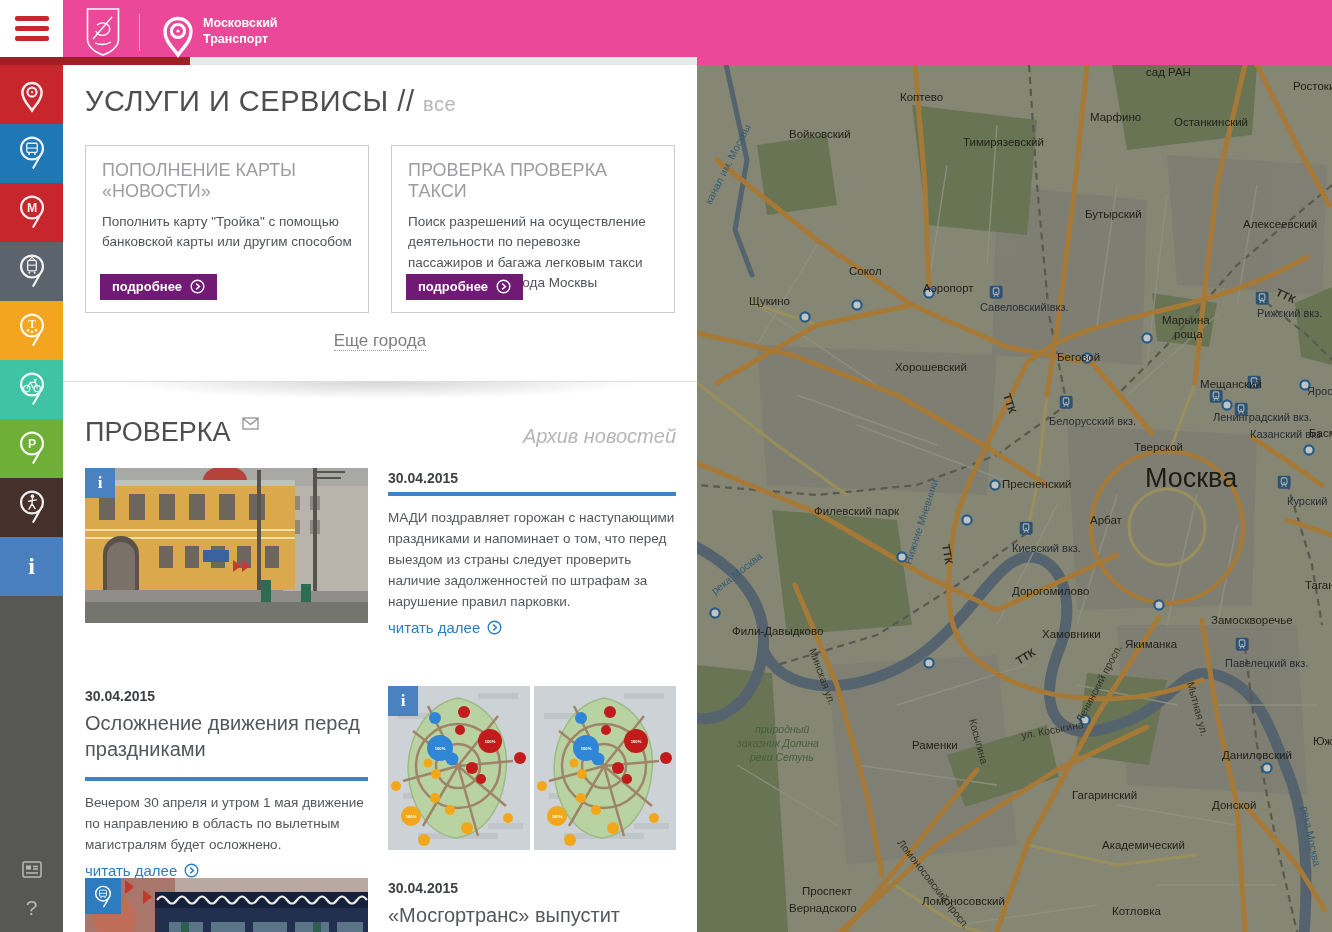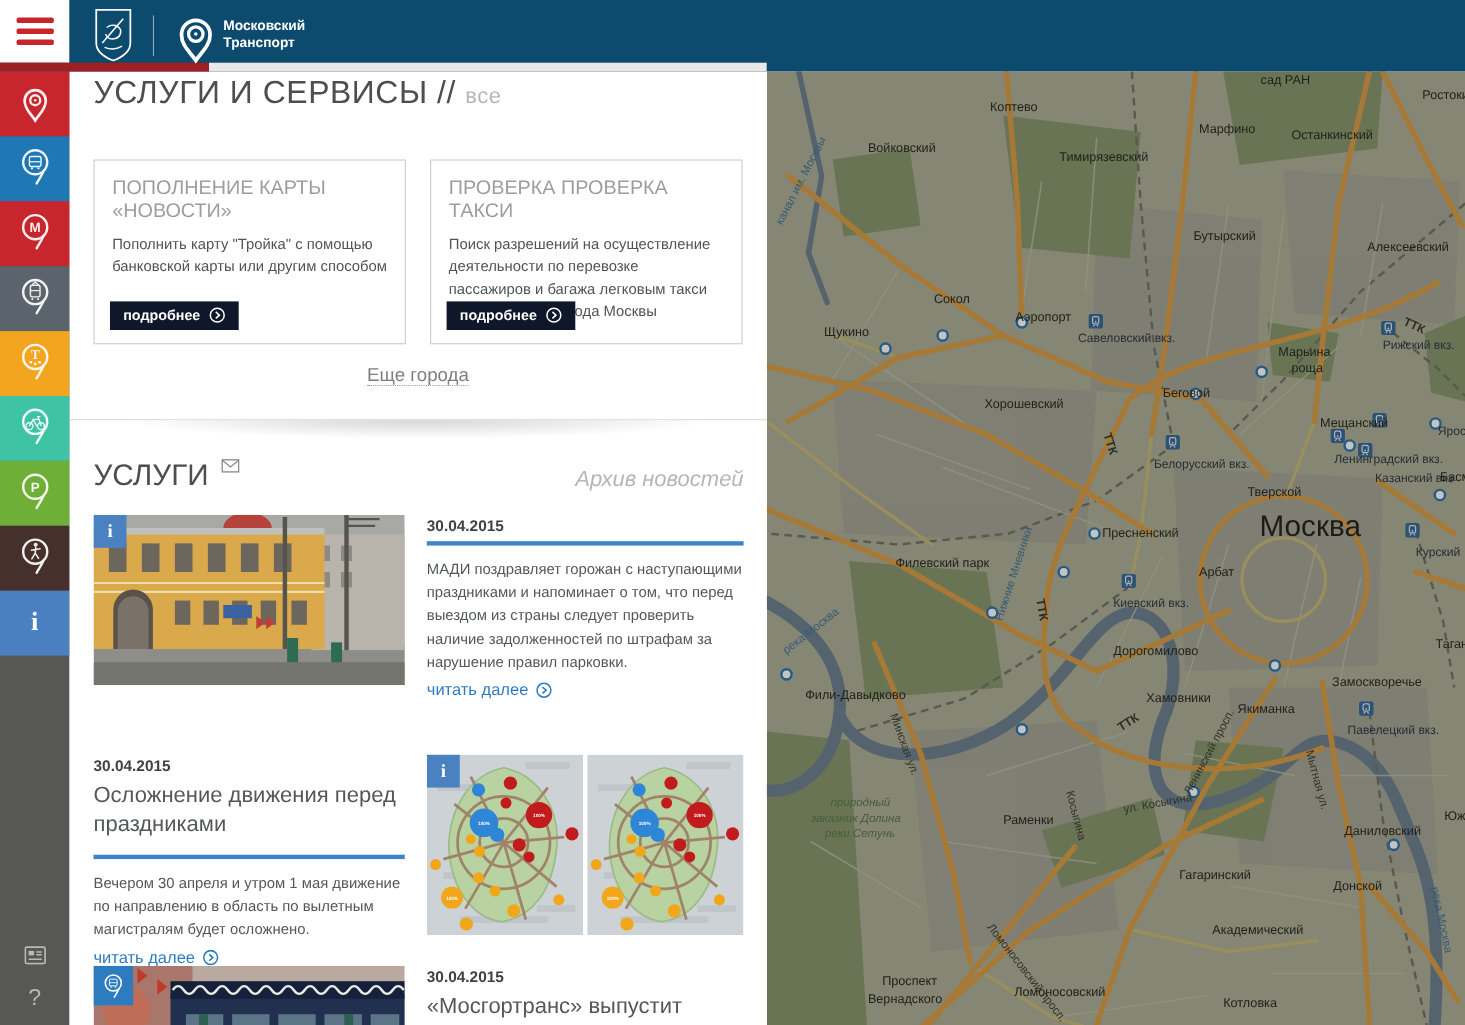--- a/index.html
+++ b/index.html
@@ -1,44 +1,44 @@
 <!DOCTYPE html>
 <html><head>
 <meta charset="utf-8">
 <style>
   html,body{margin:0;padding:0;background:#222;}
   .app{position:relative;width:1332px;height:932px;overflow:hidden;background:#fff;
        font-family:"Liberation Sans","DejaVu Sans",sans-serif;}
   
-  .header{position:absolute;left:0;top:0;width:1332px;height:65px;background:#0c4a6e;z-index:30;}
+  .header{position:absolute;left:0;top:0;width:1332px;height:65px;background:#ec4899;z-index:30;}
   .hamburger{position:absolute;left:0;top:0;width:63px;height:57px;background:#fff;border:0;cursor:pointer;
              display:flex;flex-direction:column;justify-content:center;align-items:center;gap:5px;}
   .hamburger span{display:block;width:34px;height:5px;border-radius:2px;background:#c8262d;}
   .header-strip-dark{position:absolute;left:0;top:57px;width:190px;height:8px;background:#9e1f24;}
   .header-strip-light{position:absolute;left:190px;top:57px;width:507px;height:8px;background:#e9e9e7;}
   .coat{position:absolute;left:85px;top:7px;}
   .hdr-divider{position:absolute;left:139px;top:14px;width:1px;height:37px;background:rgba(255,255,255,.55);}
   .mt-logo{position:absolute;left:155px;top:8px;}
   .brand{position:absolute;left:203px;top:16px;color:#fff;font-weight:bold;font-size:12.5px;line-height:1.25;}
   
   .sidebar{position:absolute;left:0;top:65px;width:63px;height:867px;background:#575756;z-index:20;}
   .tile{width:63px;height:59px;display:flex;align-items:center;justify-content:center;cursor:pointer;}
   .tile svg{opacity:.92;}
   .side-footer{position:absolute;left:0;bottom:14px;width:63px;display:flex;flex-direction:column;align-items:center;gap:16px;}
   .foot-btn{background:none;border:0;cursor:pointer;color:#b9b9b7;font-size:21px;padding:0;line-height:1;
             font-family:"Liberation Sans",sans-serif;}
   
   .content{position:absolute;left:63px;top:65px;width:634px;height:867px;background:#fff;z-index:10;}
-  .svc-title{position:absolute;left:22px;top:4px;font-size:29px;font-weight:300;color:#4e4e50;letter-spacing:.5px;}
+  .svc-title{position:absolute;left:22px;top:20px;font-size:29px;font-weight:300;color:#4e4e50;letter-spacing:.5px;}
   .svc-title .all{font-size:20px;color:#b6b6b8;font-weight:300;cursor:pointer;}
   .cards{position:absolute;left:22px;top:80px;display:flex;gap:22px;}
   .card{position:relative;width:250px;height:136px;border:1px solid #cbcbcb;padding:12px 16px 18px 16px;}
   .card h3{margin:2px 0 10px 0;font-size:18px;font-weight:400;color:#9c9da0;}
   .card p{margin:0;font-size:13.5px;color:#515457;line-height:1.5;}
-  .btn-red{position:absolute;left:14px;bottom:12px;background:#0f172a;color:#fff;border:0;cursor:pointer;
+  .btn-red{position:absolute;left:14px;bottom:12px;background:#701a75;color:#fff;border:0;cursor:pointer;
            font-size:13px;font-weight:bold;padding:5px 12px 6px 12px;display:flex;align-items:center;gap:8px;
            font-family:"Liberation Sans",sans-serif;}
   .more-link{position:absolute;left:0;top:266px;width:100%;text-align:center;}
   .more-link a{font-size:17px;color:#7d7e80;text-decoration:none;border-bottom:1px dotted #9c9c9c;cursor:pointer;}
   .divider{position:absolute;left:0;top:316px;width:100%;height:24px;border-top:1px solid #dcdcdc;
            background:radial-gradient(ellipse 60% 100% at 50% 0,rgba(0,0,0,.16),rgba(0,0,0,0) 70%);}
   .news-head{position:absolute;left:22px;top:352px;font-size:27px;font-weight:300;color:#4e4e50;}
   .news-head svg{vertical-align:top;margin-left:4px;}
   .archive{position:absolute;right:21px;top:360px;font-size:20px;font-weight:300;color:#b6b6b8;cursor:pointer;font-style:italic;}
   .news-row{position:absolute;left:22px;width:591px;display:flex;gap:20px;}
@@ -223,21 +223,21 @@
       </div>
     </div>
 
     <div class="more-link">
       <a>Еще города</a>
     </div>
 
     <div class="divider"></div>
 
     <div class="news-head">
-      <span>УСЛУГИ</span>
+      <span>ПРОВЕРКА</span>
       <svg width="17" height="13" viewBox="0 0 17 13" fill="none" stroke="#8a8a8c" stroke-width="1.2">
         <rect x="1" y="1" width="15" height="11"></rect>
         <path d="M1,1.5 L8.5,7.5 L16,1.5"></path>
       </svg>
     </div>
     <div class="archive">Архив новостей</div>
 
     <div class="news-row" style="top:403px;">
       <div class="col-l news-img" style="height:155px;">
         <svg width="283" height="155" viewBox="0 0 283 155">

